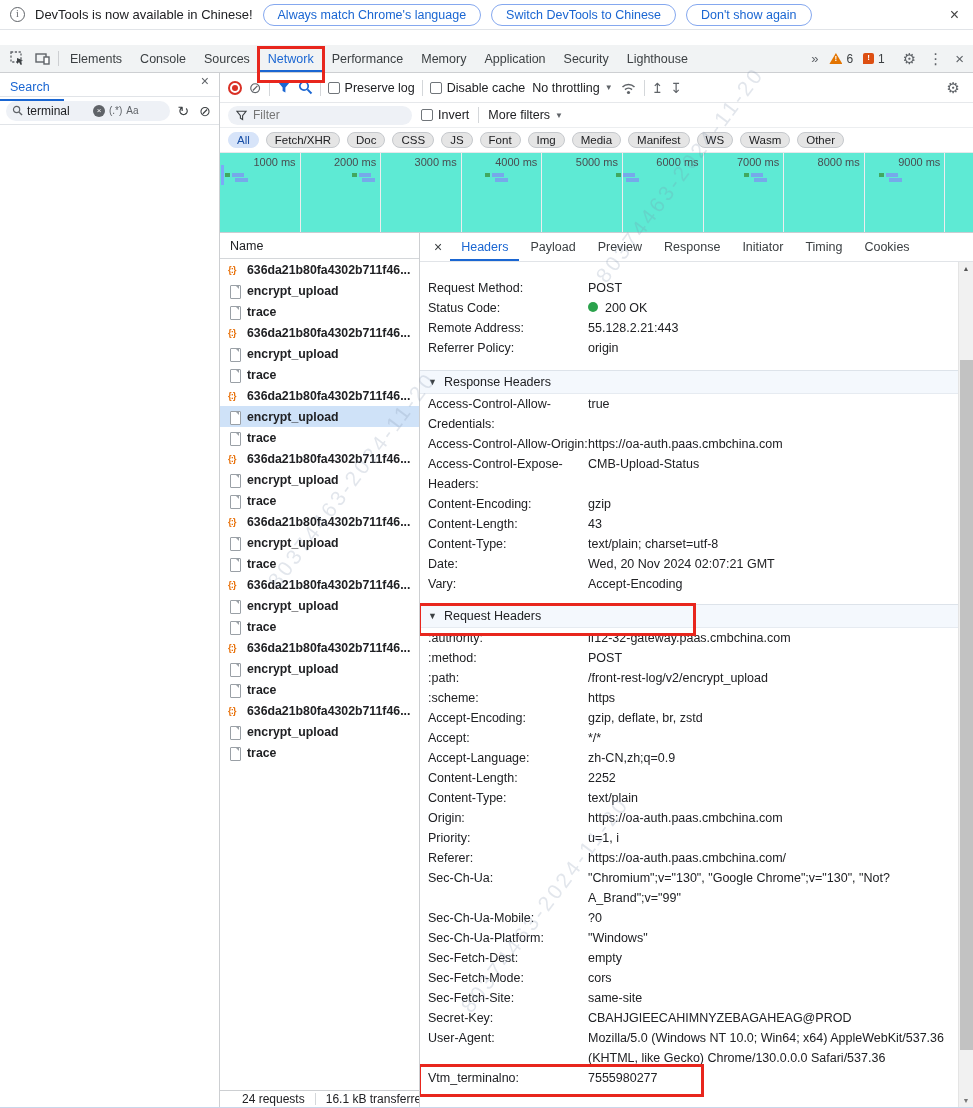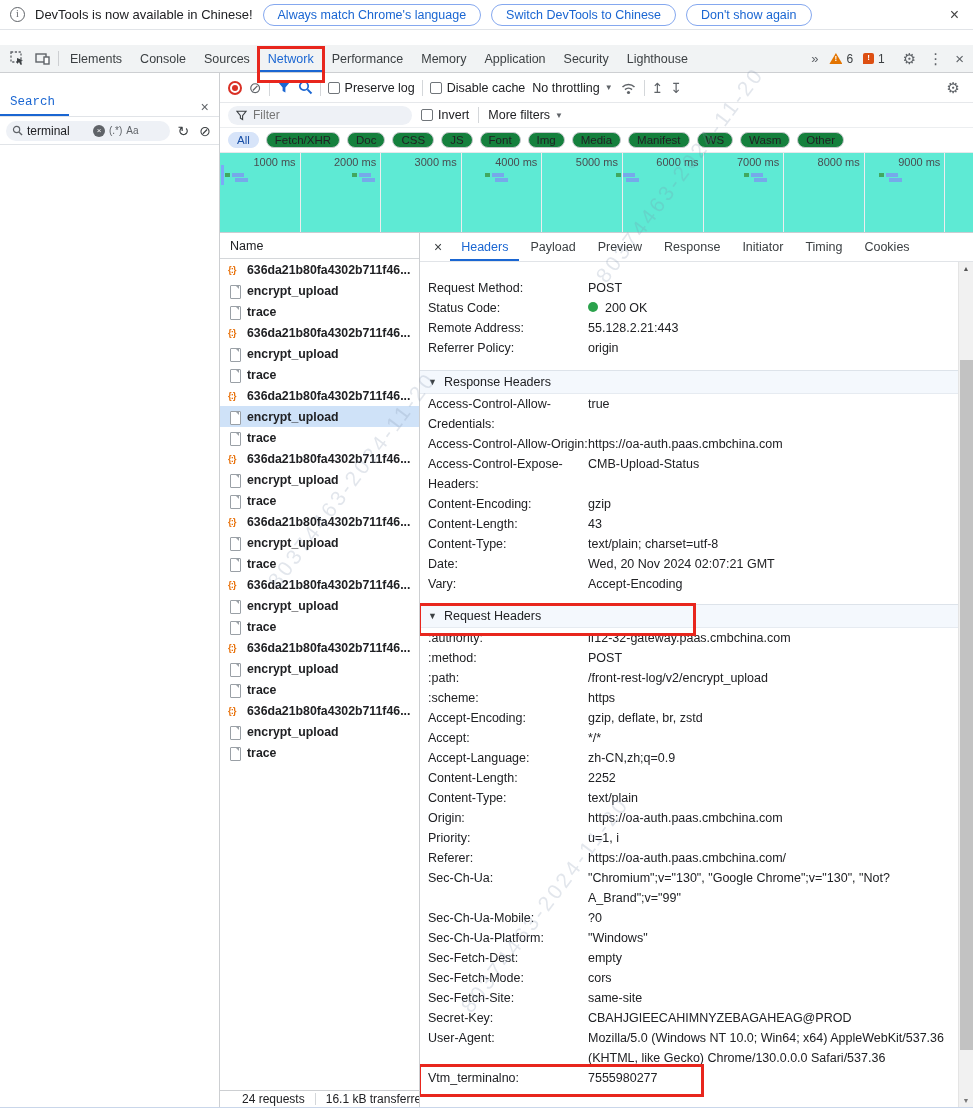--- a/index.html
+++ b/index.html
@@ -27,21 +27,21 @@
   .warn-tri::after { content:'!'; position:absolute; left:0; right:0; top:1px; text-align:center; color:#fff; font-size:8px; font-weight:bold; }
   .issue-sq { width:11px; height:11px; background:#dd4f12; border-radius:2px 2px 2px 0; position:relative; display:inline-block; }
   .issue-sq::after { content:'!'; position:absolute; left:0; right:0; top:0; text-align:center; color:#fff; font-size:8px; font-weight:bold; }
   .glyph-btn { color:#5f6368; font-size:15px; padding:0 5px; cursor:pointer; }
 
   
   .main { display:flex; height:1034px; }
 
   
   .search-panel { width:220px; flex:0 0 220px; border-right:1px solid #cdcfd2; background:#fff; display:flex; flex-direction:column; }
-  .sp-head { height:44px; display:flex; align-items:flex-end; border-bottom:1px solid #e1e4e8;font-family:Liberation Mono, monospace; }
+  .sp-head { height:24px; display:flex; align-items:flex-start; border-bottom:1px solid #e1e4e8; }
   .sp-title { color:#1a66d2; font-size:12.5px; padding:6px 14px 6px 10px; box-shadow:inset 0 -2px 0 #1a66d2; height:28px; display:flex; align-items:center; }
   .sp-head .close { margin-left:auto; padding:0 10px; color:#5f6368; font-size:14px; cursor:pointer; }
   .sp-toolbar { height:28px; display:flex; align-items:center; gap:6px; padding:0 6px; border-bottom:1px solid #e1e4e8; }
   .sp-input-wrap { background:#eef1f6; border-radius:12px; height:20px; display:flex; align-items:center; gap:4px; padding:0 6px; flex:1; }
   .sp-input-wrap input { border:none; background:transparent; outline:none; width:62px; font-size:12px; font-family:inherit; color:#202124; }
   .mini-ic { color:#5f6368; font-size:10px; cursor:pointer; }
   .clear-circle { width:12px; height:12px; border-radius:50%; background:#5f6368; color:#fff; font-size:8px; line-height:12px; text-align:center; cursor:pointer; }
   .sp-glyph { color:#3c4043; font-size:14px; cursor:pointer; padding:0 2px; }
 
   
@@ -60,21 +60,21 @@
   .arrow-ic { color:#5f6368; font-size:14px; cursor:pointer; }
   .net-tb1 .gear-right { margin-left:auto; }
 
   .net-tb2 { height:25px; display:flex; align-items:center; gap:9px; padding:0 8px; border-bottom:1px solid #eceef0; }
   .filter-box { background:#eef1f6; border-radius:11px; height:19px; width:184px; display:flex; align-items:center; gap:6px; padding:0 8px; }
   .filter-box .funnel-sm { color:#3c4043; font-size:11px; }
   .filter-box input { border:none; background:transparent; outline:none; flex:1; font-size:12px; font-family:inherit; color:#202124; }
   .more-filters { display:flex; align-items:center; gap:5px; cursor:pointer; }
 
   .pills-row { height:25px; display:flex; align-items:center; gap:7px; padding:0 8px; border-bottom:1px solid #e6e8eb; }
-  .fpill { border:1px solid #c6c9cd; border-radius:9px; padding:1px 8px; font-size:11.5px; color:#202124; background:#15803d; cursor:pointer; white-space:nowrap; }
+  .fpill { border:1px solid #c6c9cd; border-radius:9px; padding:1px 8px; font-size:11.5px; color:#202124; background:#e5e5e5; cursor:pointer; white-space:nowrap; }
   .fpill.active { background:#d7e4f9; border-color:#d7e4f9; color:#174ea6; }
 
   
   .timeline { height:80px; border-bottom:1px solid #c9cdd2; position:relative; overflow:hidden; background:#5eead4; }
   .tl-segs { display:flex; height:100%; }
   .tl-seg { flex:0 0 80.6px; border-right:1px solid #ededee; font-size:11px; color:#494c50; text-align:right; padding:3px 4px 0 0; }
   .tl-marker { position:absolute; left:1px; top:12px; width:3px; height:20px; background:#7baaf7; }
   .cluster { position:absolute; top:20px; width:26px; height:12px; }
   .cluster .g { position:absolute; left:0; top:0; width:5px; height:4px; background:#41a85f; }
   .cluster .b1 { position:absolute; left:7px; top:0; width:12px; height:4px; background:#76a9ea; }

